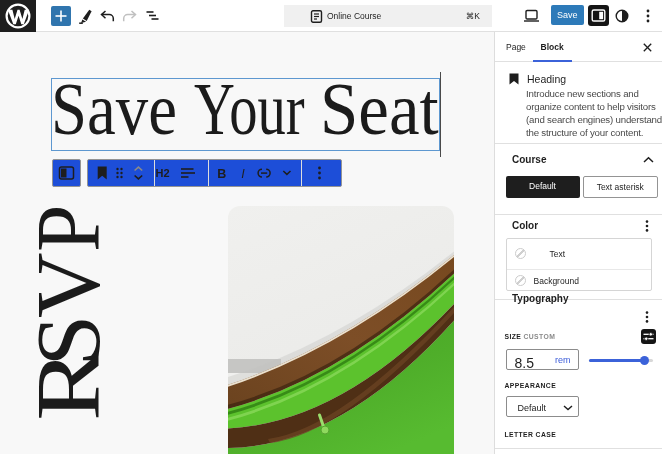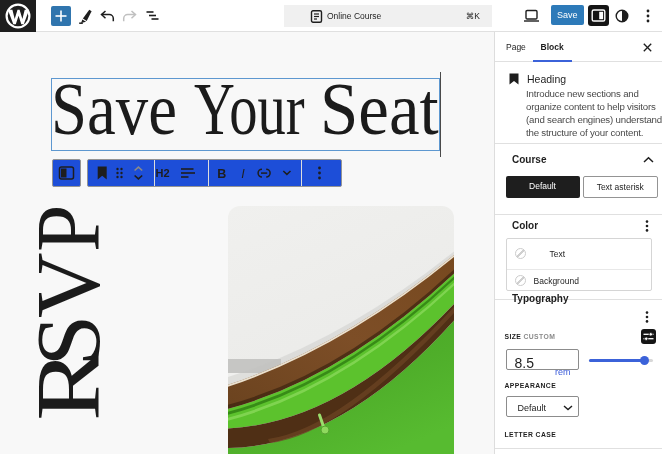--- a/index.html
+++ b/index.html
@@ -321,21 +321,21 @@
         <g stroke="#fff" stroke-width="1.3">
           <line x1="2.5" y1="5.3" x2="12.5" y2="5.3"></line>
           <line x1="2.5" y1="9.7" x2="12.5" y2="9.7"></line>
         </g>
         <circle cx="9.8" cy="5.3" r="1.7" fill="#fff" stroke="#151515" stroke-width="0.8"></circle>
         <circle cx="5.2" cy="9.7" r="1.7" fill="#fff" stroke="#151515" stroke-width="0.8"></circle>
       </svg>
     </div>
     <div id="sizeinput">
       <div class="abs" style="left:8px; top:5px; font-size:14px; color:#1e1e1e;">8.5</div>
-      <div class="abs" style="right:7px; top:5px; font-size:9px; color:#3a5bd9;margin-top:12px;">rem</div>
+      <div class="abs" style="right:7px; top:5px; font-size:9px; color:#3a5bd9;">rem</div>
     </div>
     <div class="abs" style="left:93.5px; top:327px; width:64px; height:2.5px; background:#d8d8d8; border-radius:2px;"></div>
     <div class="abs" style="left:93.5px; top:327px; width:55.5px; height:2.5px; background:#3b62d9; border-radius:2px;"></div>
     <div class="abs" style="left:145px; top:323.8px; width:9px; height:9px; border-radius:50%; background:#3b62d9;"></div>
 
     <div class="seclabel" style="left:9.5px; top:349.5px;">APPEARANCE</div>
     <div id="appdrop">
       <div class="abs" style="left:11px; top:5.5px; font-size:9px; color:#1e1e1e;">Default</div>
       <svg class="abs" style="left:56px; top:8px;" width="10" height="6" viewBox="0 0 10 6">
         <path d="M 1 1 l 4 3.6 l 4 -3.6" fill="none" stroke="#1e1e1e" stroke-width="1.4"></path>

